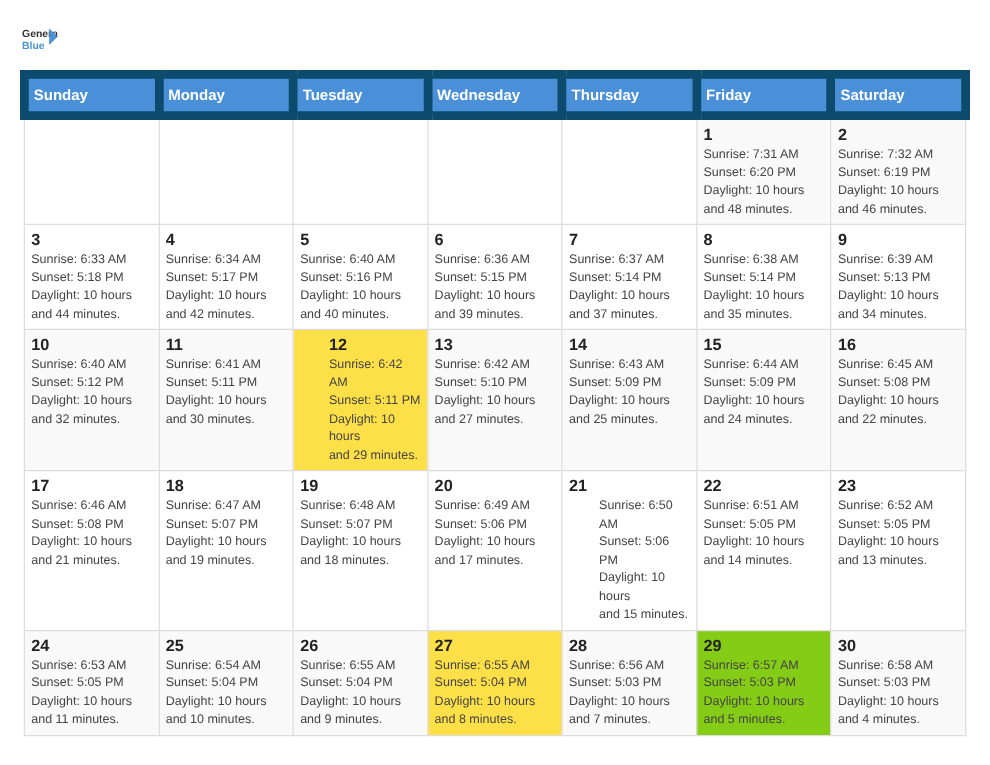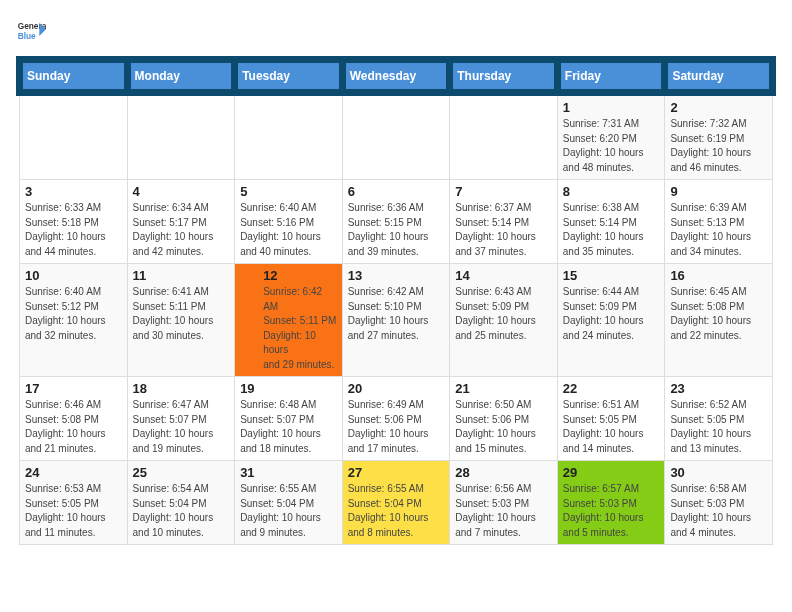--- a/index.html
+++ b/index.html
@@ -192,21 +192,21 @@
 Daylight: 10 hours
 and 32 minutes.</div>
         </td>
         <td style="background: rgb(249, 249, 249);">
           <span class="day-number">11</span>
           <div class="day-info" style="white-space: pre-line;">Sunrise: 6:41 AM
 Sunset: 5:11 PM
 Daylight: 10 hours
 and 30 minutes.</div>
         </td>
-        <td style="background: #f97316; padding-left: 28px;">
+        <td style="background: #fde047; padding-left: 28px;">
           <span class="day-number">12</span>
           <div class="day-info" style="white-space: pre-line;">Sunrise: 6:42 AM
 Sunset: 5:11 PM
 Daylight: 10 hours
 and 29 minutes.</div>
         </td>
         <td style="background: rgb(249, 249, 249);">
           <span class="day-number">13</span>
           <div class="day-info" style="white-space: pre-line;">Sunrise: 6:42 AM
 Sunset: 5:10 PM
@@ -259,21 +259,21 @@
         </td>
         <td style="background: rgb(255, 255, 255); margin-top: 20px;">
           <span class="day-number">20</span>
           <div class="day-info" style="white-space: pre-line;">Sunrise: 6:49 AM
 Sunset: 5:06 PM
 Daylight: 10 hours
 and 17 minutes.</div>
         </td>
         <td style="background: rgb(255, 255, 255);">
           <span class="day-number">21</span>
-          <div class="day-info" style="white-space: pre-line;">Sunrise: 6:50 AM
+          <div class="day-info" style="white-space: pre-line; margin-left: 24px;">Sunrise: 6:50 AM
 Sunset: 5:06 PM
 Daylight: 10 hours
 and 15 minutes.</div>
         </td>
         <td style="background: rgb(255, 255, 255);">
           <span class="day-number">22</span>
           <div class="day-info" style="white-space: pre-line;">Sunrise: 6:51 AM
 Sunset: 5:05 PM
 Daylight: 10 hours
 and 14 minutes.</div>
@@ -295,21 +295,21 @@
 and 11 minutes.</div>
         </td>
         <td style="background: rgb(249, 249, 249);">
           <span class="day-number">25</span>
           <div class="day-info" style="white-space: pre-line;">Sunrise: 6:54 AM
 Sunset: 5:04 PM
 Daylight: 10 hours
 and 10 minutes.</div>
         </td>
         <td style="background: rgb(249, 249, 249);">
-          <span class="day-number">31</span>
+          <span class="day-number">26</span>
           <div class="day-info" style="white-space: pre-line;">Sunrise: 6:55 AM
 Sunset: 5:04 PM
 Daylight: 10 hours
 and 9 minutes.</div>
         </td>
         <td style="background: #fde047; margin-left: 39px;">
           <span class="day-number">27</span>
           <div class="day-info" style="white-space: pre-line;">Sunrise: 6:55 AM
 Sunset: 5:04 PM
 Daylight: 10 hours

